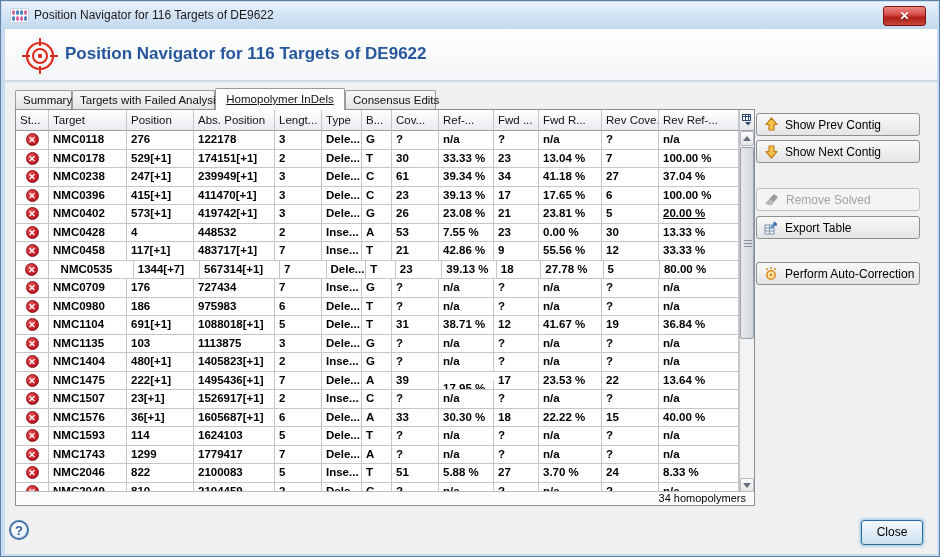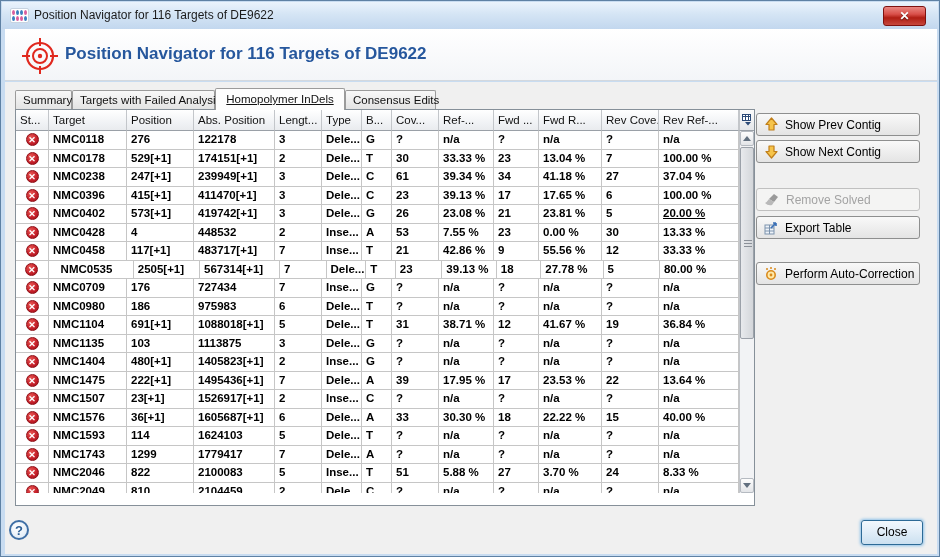--- a/index.html
+++ b/index.html
@@ -309,21 +309,21 @@
           <div class="td" style="width: 45px;">9</div>
           <div class="td" style="width: 63px;">55.56 %</div>
           <div class="td" style="width: 57px;">12</div>
           <div class="td" style="width: 80px;">33.33 %</div>
         </div>
         <div class="tr">
           <div class="td status" style="width: 33px;">
             <div class="err-icon">✕</div>
           </div>
           <div class="td" style="width: 78px; margin-left: 8px;">NMC0535</div>
-          <div class="td" style="width: 67px;">2505[+1]</div>
+          <div class="td" style="width: 67px;">1344[+7]</div>
           <div class="td" style="width: 81px;">567314[+1]</div>
           <div class="td" style="width: 47px;">7</div>
           <div class="td" style="width: 40px;">Dele...</div>
           <div class="td" style="width: 30px;">T</div>
           <div class="td" style="width: 47px;">23</div>
           <div class="td" style="width: 55px;">39.13 %</div>
           <div class="td" style="width: 45px;">18</div>
           <div class="td" style="width: 63px;">27.78 %</div>
           <div class="td" style="width: 57px;">5</div>
           <div class="td" style="width: 80px;">80.00 %</div>
@@ -417,21 +417,21 @@
           <div class="td status" style="width: 33px;">
             <div class="err-icon">✕</div>
           </div>
           <div class="td" style="width: 78px;">NMC1475</div>
           <div class="td" style="width: 67px;">222[+1]</div>
           <div class="td" style="width: 81px;">1495436[+1]</div>
           <div class="td" style="width: 47px;">7</div>
           <div class="td" style="width: 40px;">Dele...</div>
           <div class="td" style="width: 30px;">A</div>
           <div class="td" style="width: 47px;">39</div>
-          <div class="td" style="width: 55px;">17.95 %</div>
+          <div class="td" style="width: 55px; margin-top: 8px;">17.95 %</div>
           <div class="td" style="width: 45px;">17</div>
           <div class="td" style="width: 63px;">23.53 %</div>
           <div class="td" style="width: 57px;">22</div>
           <div class="td" style="width: 80px;">13.64 %</div>
         </div>
         <div class="tr">
           <div class="td status" style="width: 33px;">
             <div class="err-icon">✕</div>
           </div>
           <div class="td" style="width: 78px;">NMC1507</div>
@@ -537,20 +537,21 @@
       <div class="sb-btn sb-up">
           <div class="sb-arrow-up"></div>
         </div>
       <div class="sb-thumb">
           <div class="sb-grip"></div>
         </div>
       <div class="sb-btn sb-down">
           <div class="sb-arrow-down"></div>
         </div>
     </div>
+    <div class="table-status">34 homopolymers</div>
   </div>
 
   <div id="actions-host">
       <div class="action-btn" style="top: 112px;">
         <span style="display: inline-flex;">
           <svg width="15" height="15" viewBox="0 0 15 15">
             <path d="M7.5 1 L13 7.5 L10 7.5 L10 13 L5 13 L5 7.5 L2 7.5 Z" fill="#f6c44a" stroke="#c07f1a" stroke-width="1.2" stroke-linejoin="round"></path>
           </svg>
         </span>
         <span>Show Prev Contig</span>

